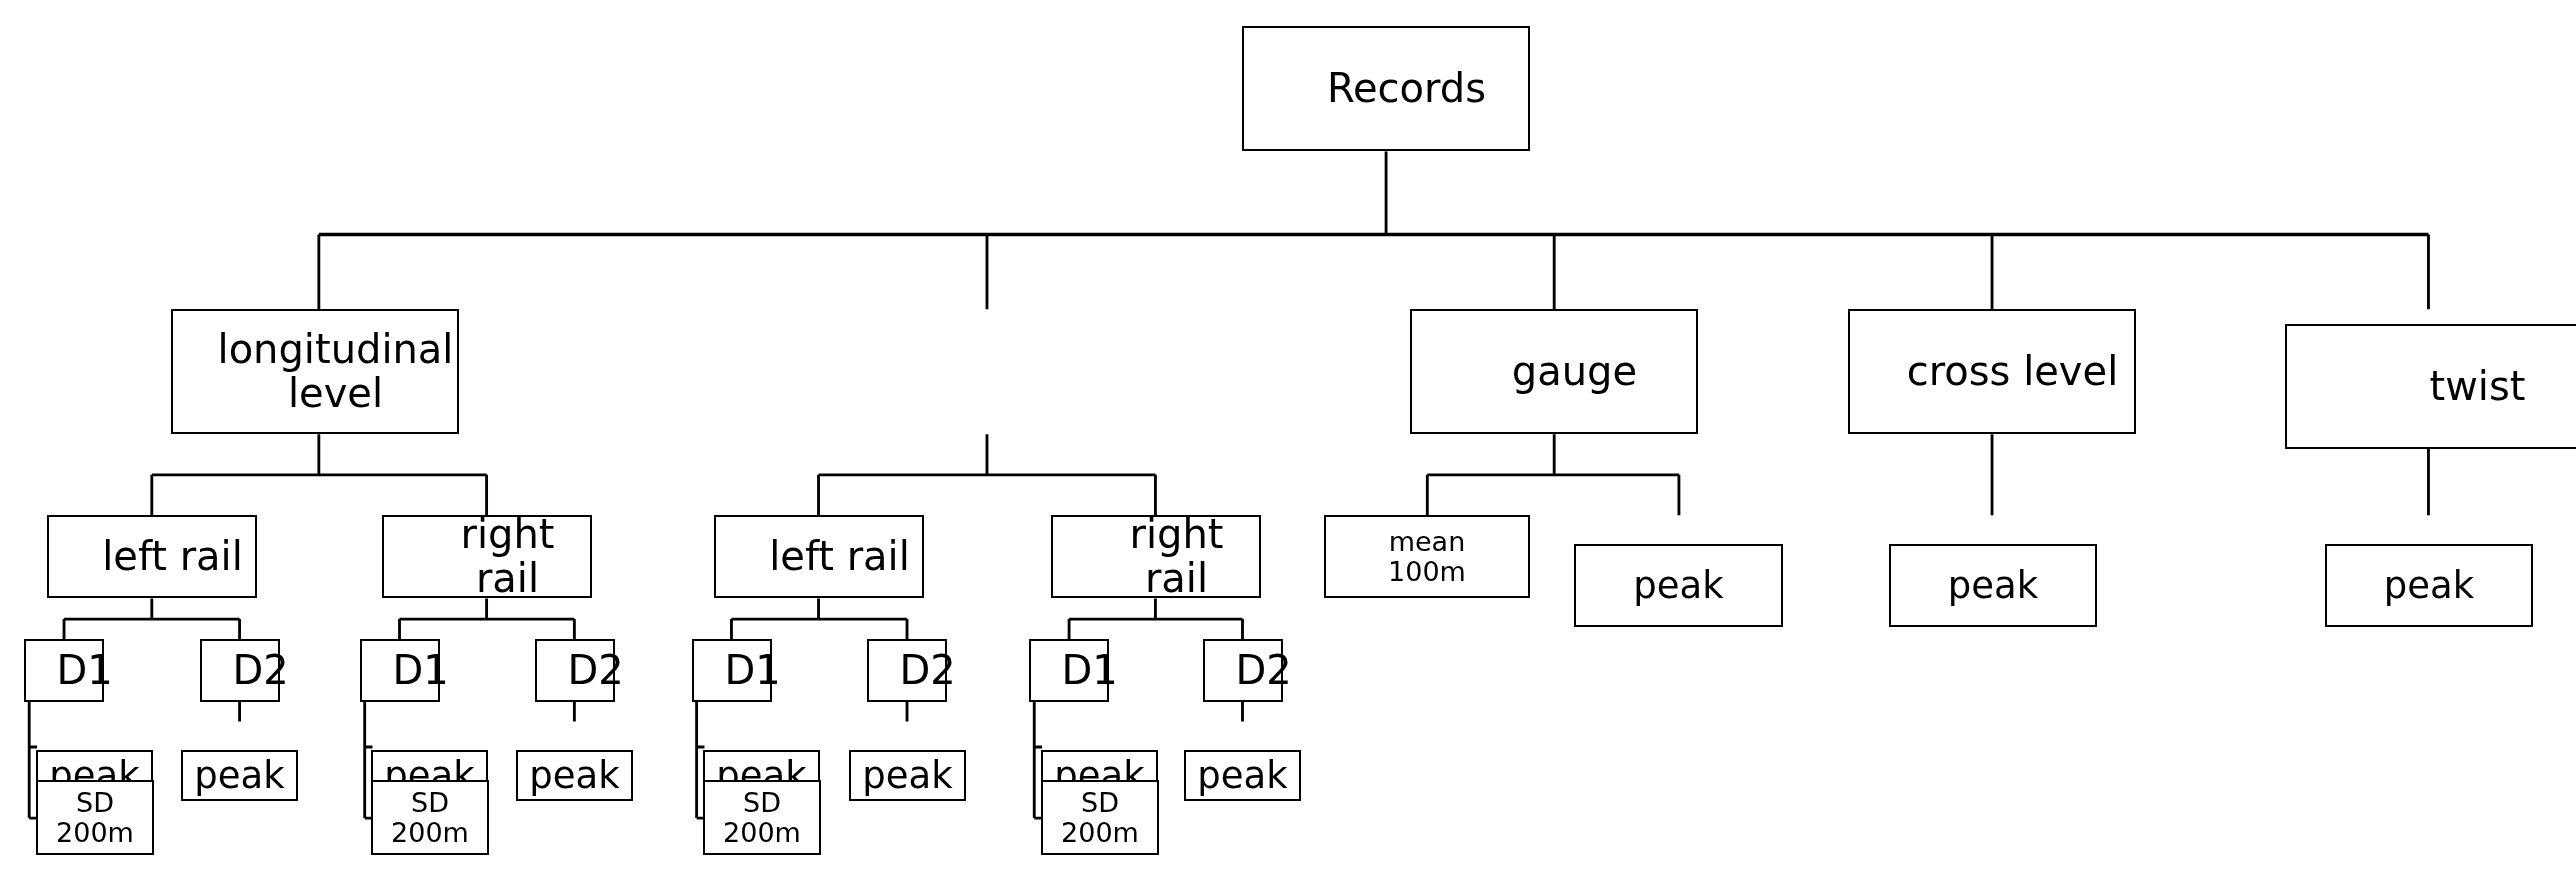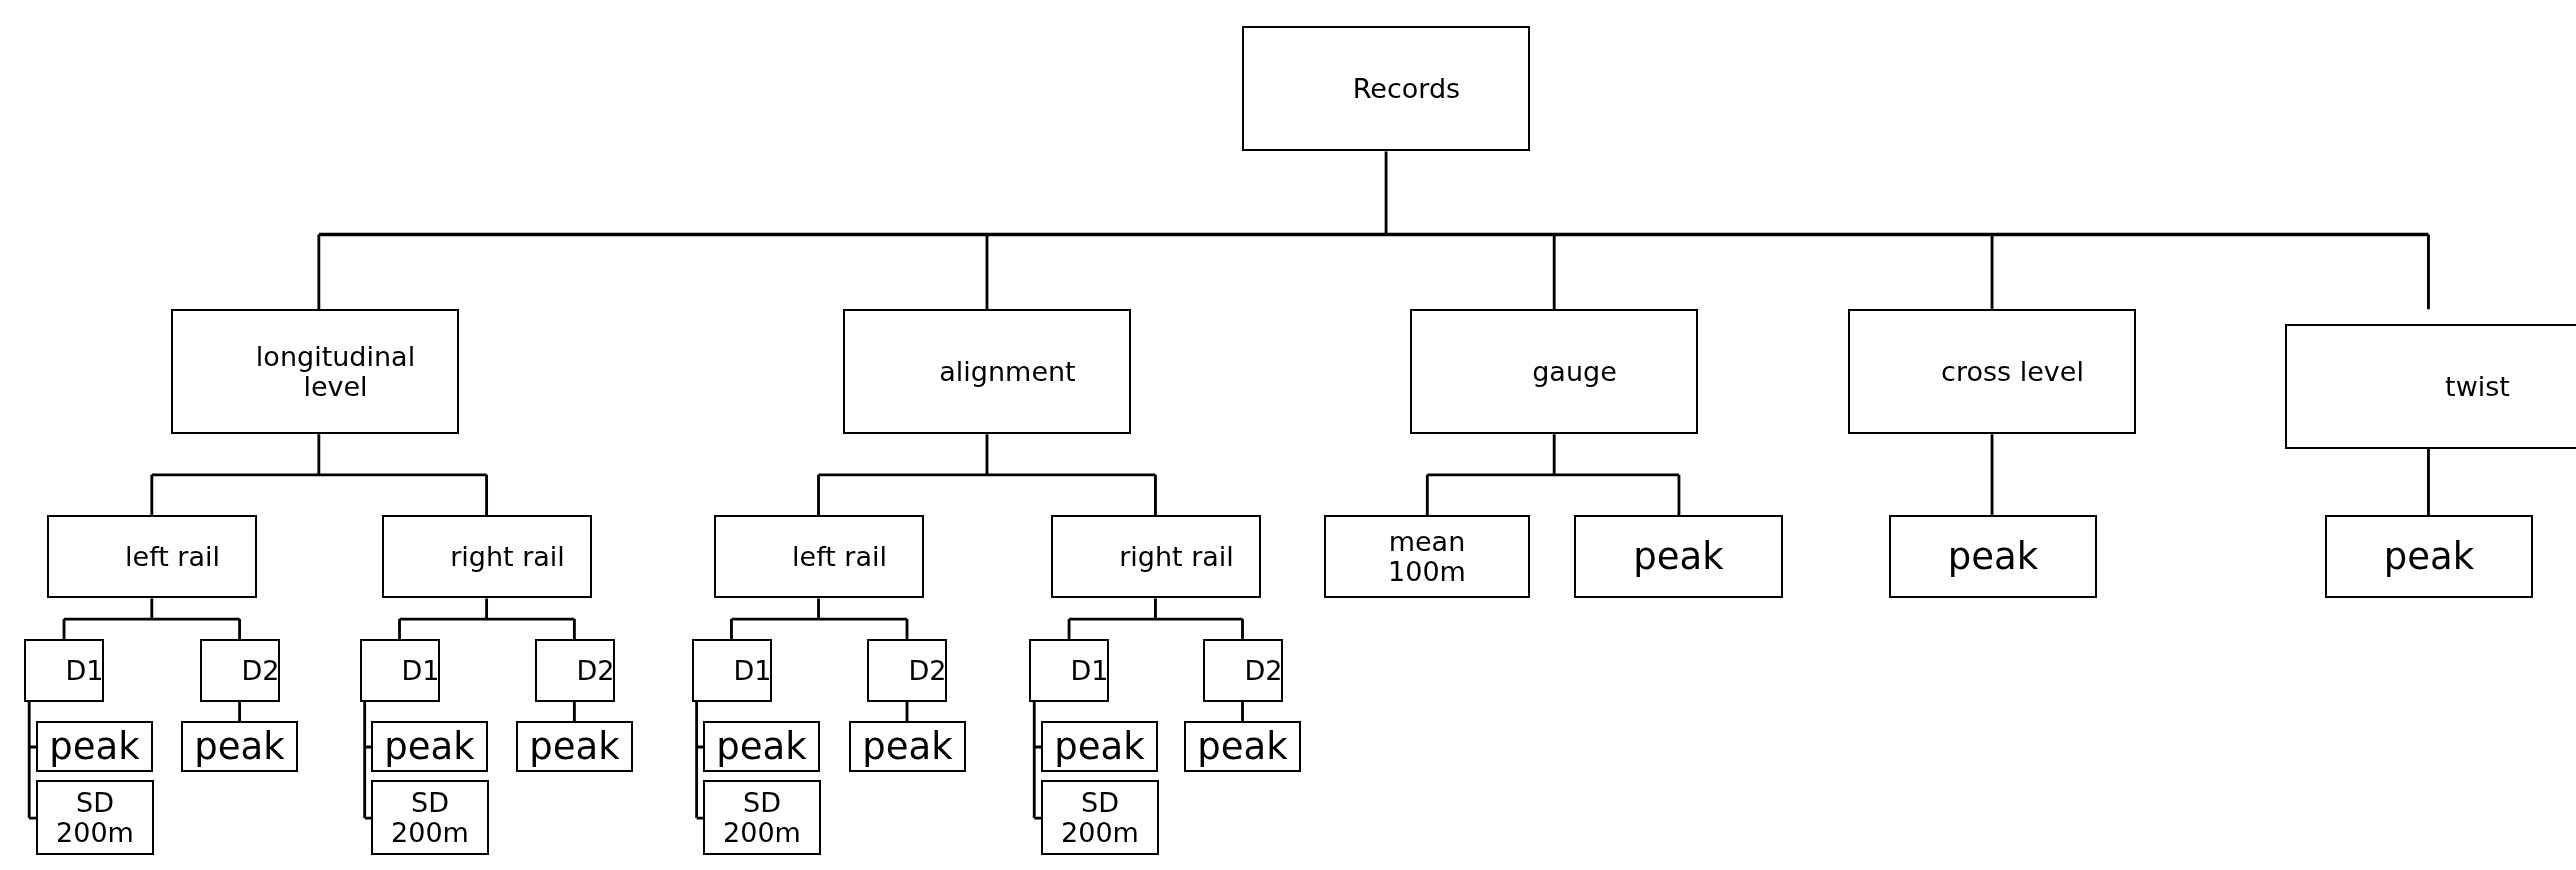--- a/index.html
+++ b/index.html
@@ -20,22 +20,22 @@
     box-sizing: border-box;
     background: var(--boxfill, #ffffff);
     border: 2.8px solid var(--ink, #000000);
     display: flex;
     align-items: center;
     justify-content: center;
     text-align: center;
     white-space: pre-line;
     line-height: 1.08;
   }
-  .f56 { font-size: 27px; padding-left: 41px; }
-  .f52 { font-size: 37px; }
+  .f56 { font-size: 40px; padding-left: 41px; }
+  .f52 { font-size: 37px; margin-top: 29px; }
   .f44 { font-size: 27px; }
 </style>
 </head>
 <body>
 
 <div class="stage" style="--bg: #ffffff; --ink: #000000; --boxfill: #ffffff;">
 
   <svg class="wires" viewBox="0 0 3624 1224" aria-hidden="true">
     <g>
       <path d="M1950 213 V330"></path>
@@ -71,21 +71,20 @@
     </g>
     <g>
       <path d="M337 986 V1015 M808 986 V1015 M1276 986 V1015 M1748 986 V1015"></path>
     </g>
   </svg>
 
   <div class="node f56" style="left:1242px;top:26px;width:288px;height:125px">Records</div>
 
   <div class="node f56" style="left:171px;top:309px;width:288px;height:125px">longitudinal
 level</div>
-  <div class="node f56" style="left:843px;top:309px;width:288px;height:125px">alignment</div>
   <div class="node f56" style="left:1410px;top:309px;width:288px;height:125px">gauge</div>
   <div class="node f56" style="left:1848px;top:309px;width:288px;height:125px">cross level</div>
   <div class="node f56" style="left:2285px;top:324px;width:344px;height:125px">twist</div>
 
   <div class="node f56" style="left:47px;top:515px;width:210px;height:83px">left rail</div>
   <div class="node f56" style="left:382px;top:515px;width:210px;height:83px">right rail</div>
   <div class="node f56" style="left:714px;top:515px;width:210px;height:83px">left rail</div>
   <div class="node f56" style="left:1051px;top:515px;width:210px;height:83px">right rail</div>
   <div class="node f44" style="left:1324px;top:515px;width:206px;height:83px">mean
 100m</div>

